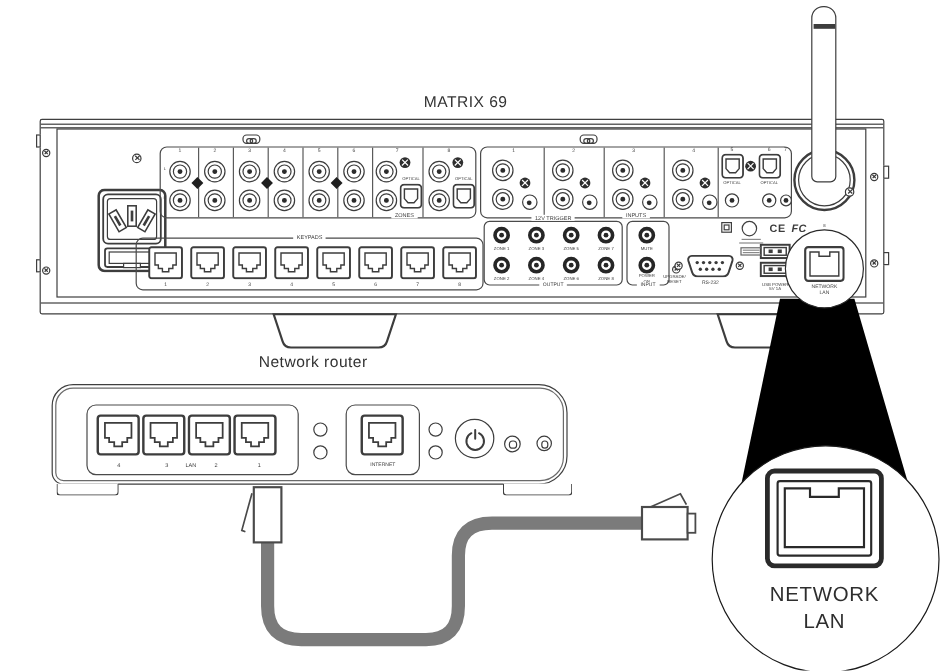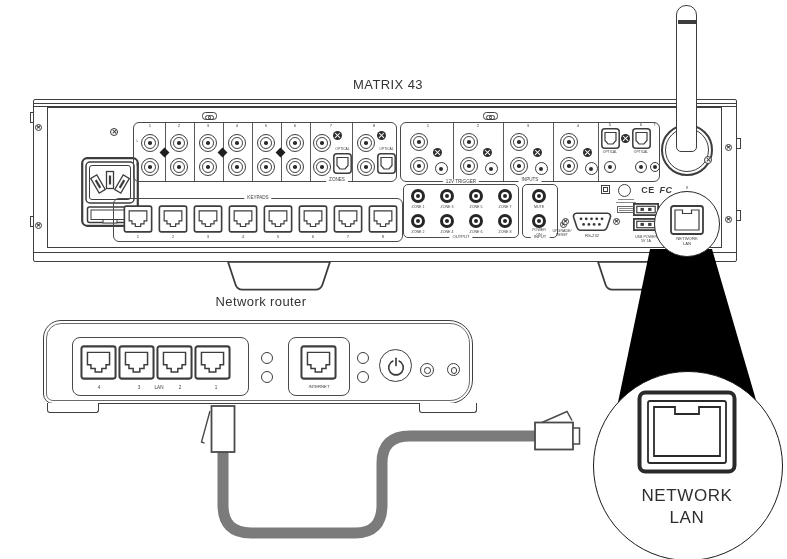--- a/index.html
+++ b/index.html
@@ -109,21 +109,21 @@
     </symbol>
     <symbol id="foot" viewBox="0 0 108 30">
       <path d="M3,0.8 H105 L97.5,23.5 Q96,28.6 90.5,28.6 H17.5 Q12,28.6 10.5,23.5 Z" fill="#fff" stroke="#3d3d3d" stroke-width="1.8"></path>
     </symbol>
   </defs>
 </svg>
 
 <div id="canvas">
 
   <div class="ab" style="left:0;top:0;width:787px;height:300px">
-    <span class="lb f13" style="left:388px;top:78px;color:#333">MATRIX 43</span>
+    <span class="lb f13" style="left:388px;top:78px;color:#333">MATRIX 69</span>
 
     <div class="ab" style="left:33px;top:99px;width:704px;height:163px;border:1.6px solid #3f3f3f;background:#fff;border-radius:2px"></div>
     <div class="hl" style="left:34px;top:103px;width:702px"></div>
     <div class="hl" style="left:34px;top:106px;width:702px;height:1px"></div>
     <div class="ab" style="left:47px;top:107px;width:675px;height:141px;border:1.1px solid #3f3f3f"></div>
     <div class="hl" style="left:34px;top:252px;width:702px;height:1px"></div>
     <div class="tab" style="left:29.5px;top:112px"></div>
     <div class="tab" style="left:29.5px;top:216px"></div>
     <div class="tab" style="left:736px;top:138px"></div>
     <div class="tab" style="left:736px;top:210px"></div>

